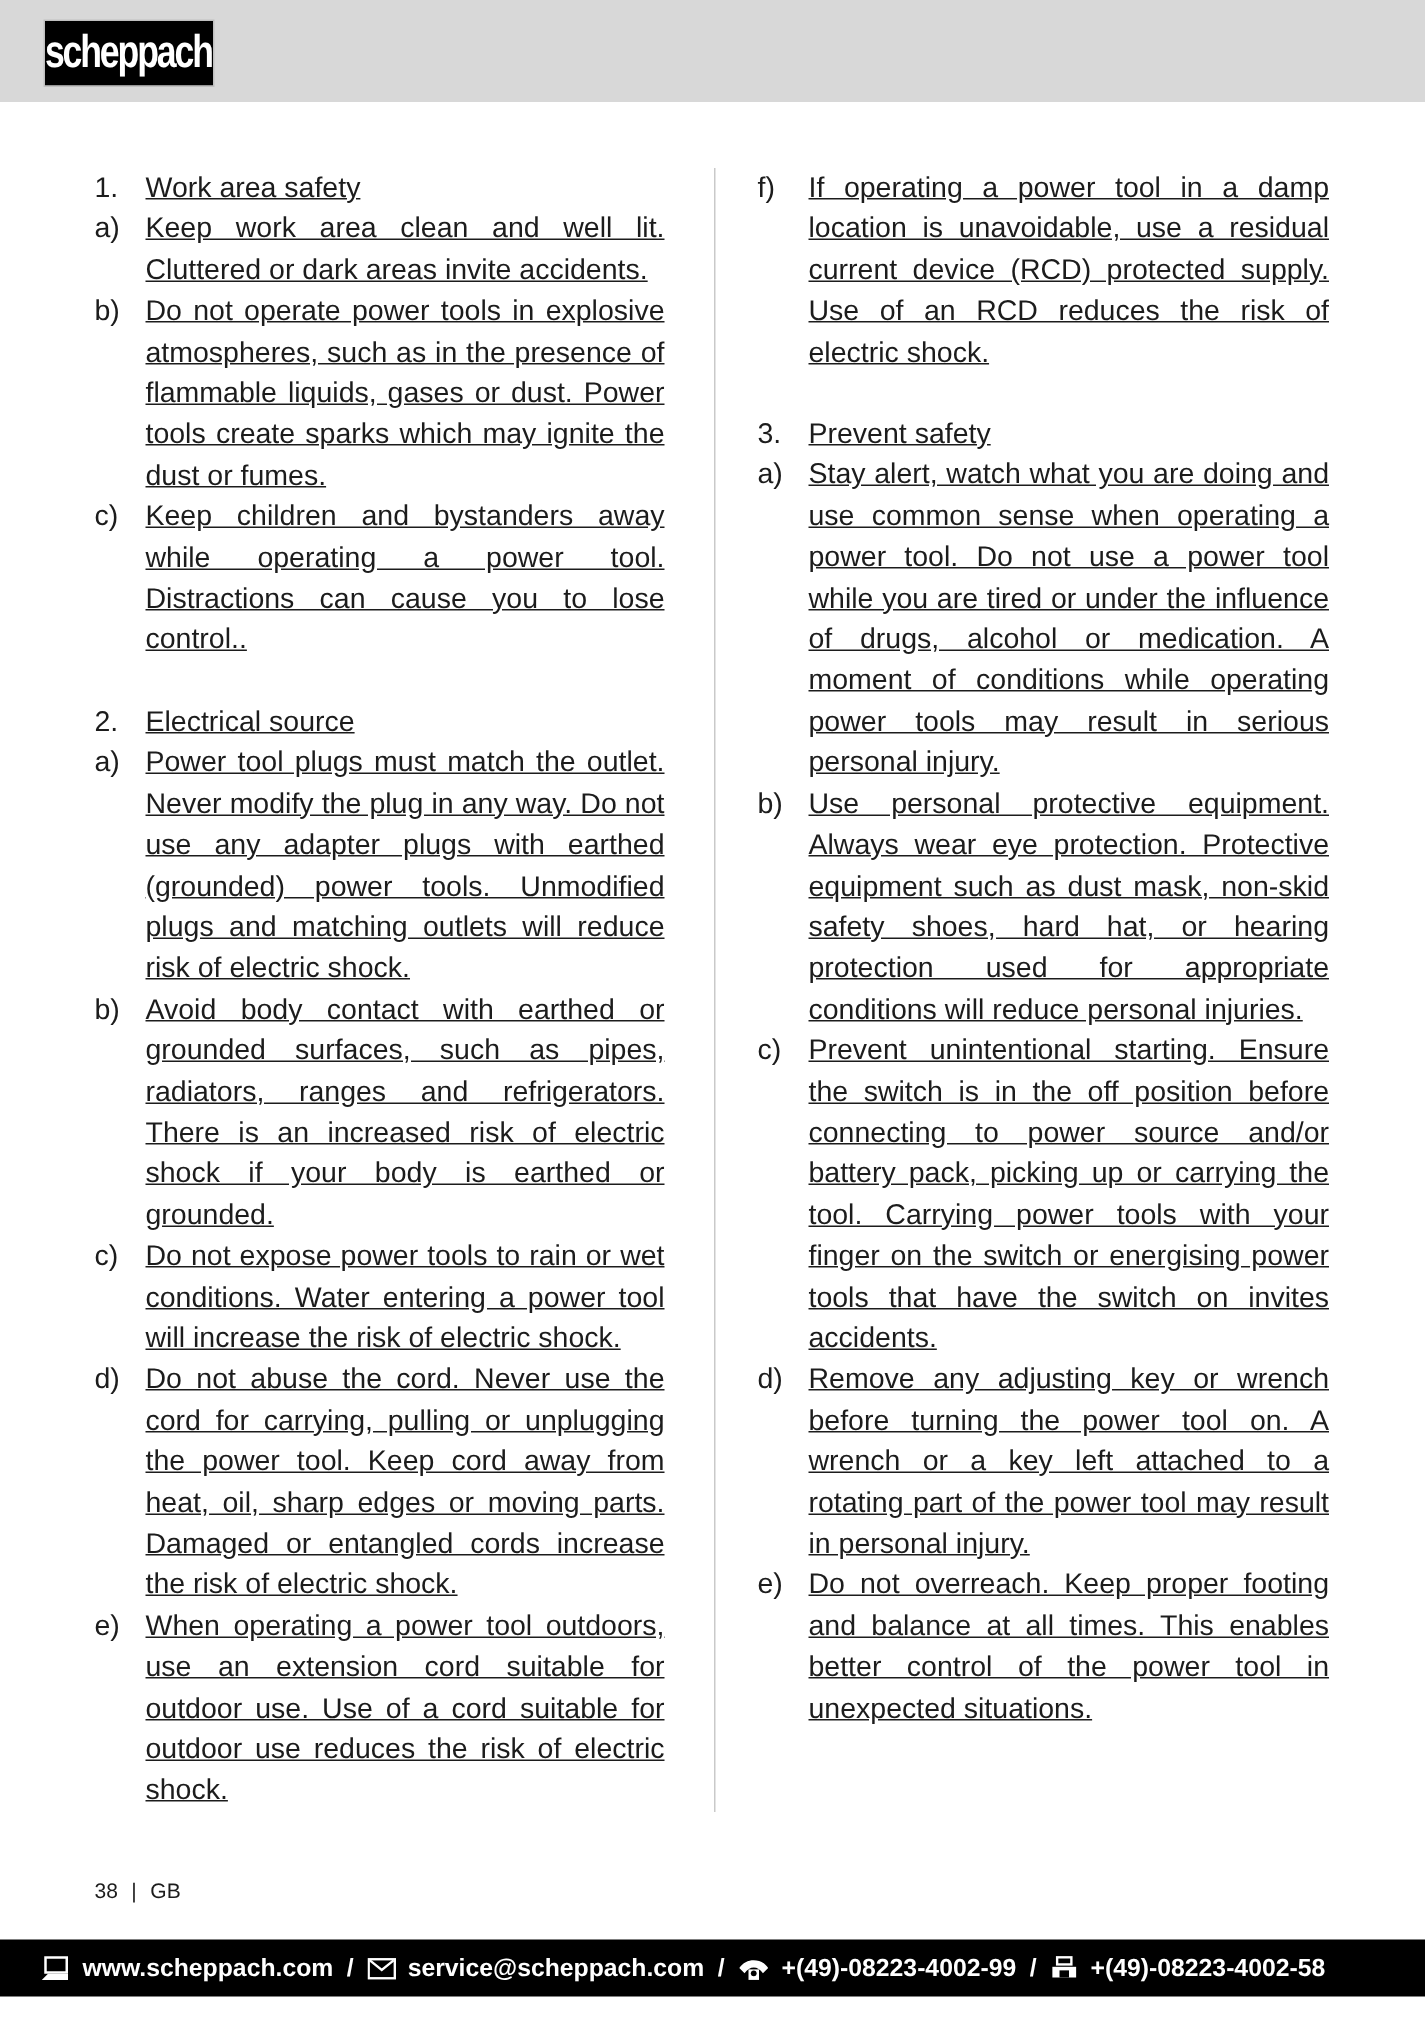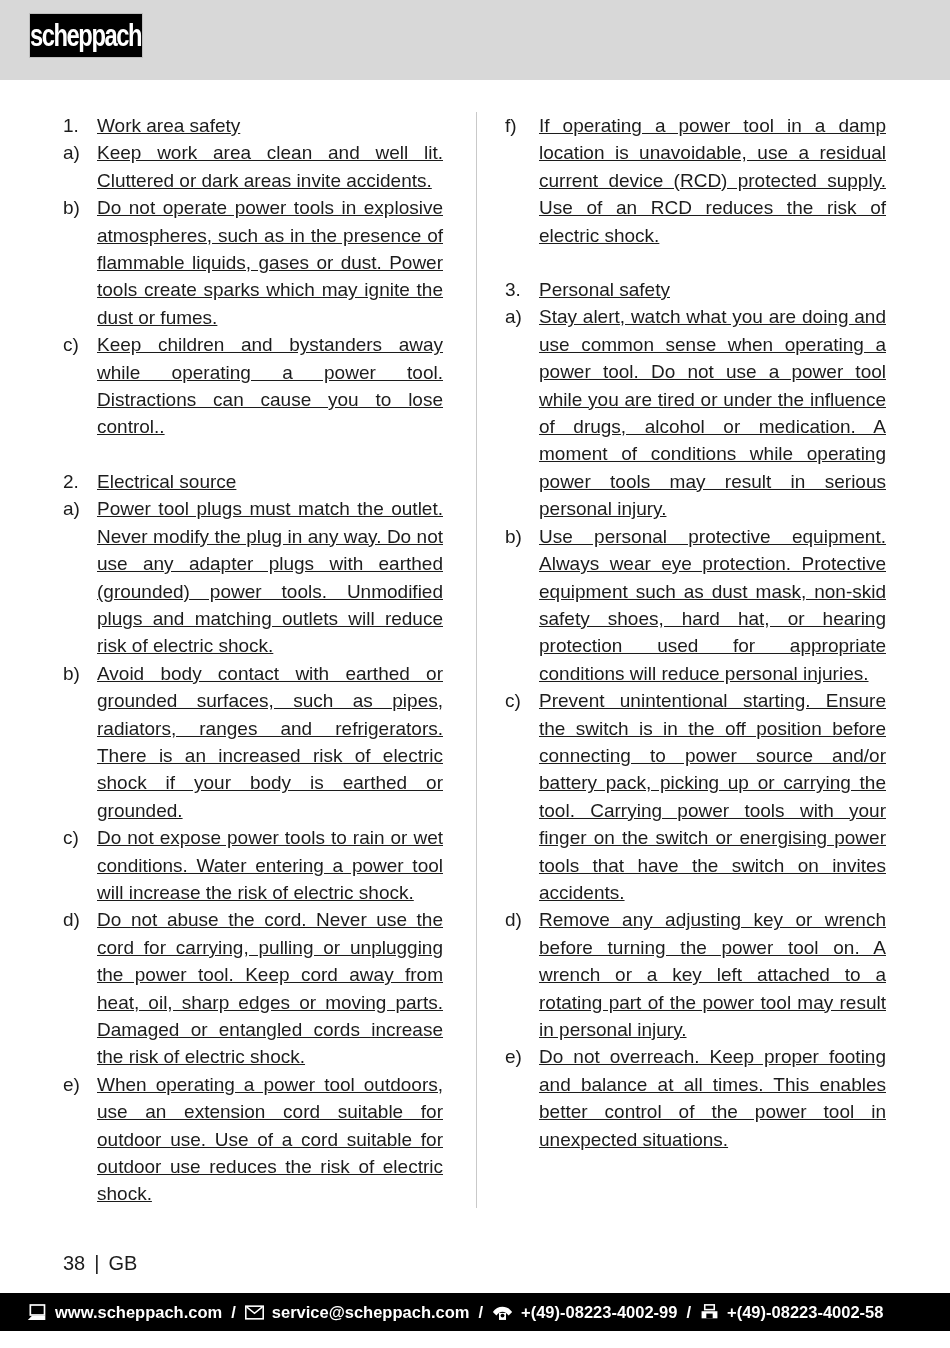--- a/index.html
+++ b/index.html
@@ -7,21 +7,21 @@
   body {
     font-family:"Liberation Sans", sans-serif;
     background:#ffffff;
     color:#1c1c1c;
     position:relative;
     overflow:hidden;
   }
 
   
   .header-bar {
-    position:absolute; top:0; left:0; width:950px; height:80px;
+    position:absolute; top:0; left:0; width:950px; height:68px;
     background:#d8d8d8;
     padding-left:36px;
   }
   .logo {
     position:absolute; left:30px; top:14px; width:112px; height:43px;
     background:#000; display:flex; align-items:center; justify-content:center;
     outline:1px solid #bfbfbf;
   }
   .logo-text {
     color:#fff; font-weight:bold; font-size:25px; letter-spacing:-1.5px;
@@ -43,21 +43,21 @@
   .col-left > .section:first-child,
   .col-right > .section:first-child { margin-top:0; }
   .row { display:flex; font-size:19px; line-height:27.4px; }
   .lbl { flex:0 0 34px; }
   .txt { flex:1 1 auto; text-align:justify; hyphens:auto;text-decoration:underline; -webkit-hyphens:auto; }
   .row.heading .txt { text-align:left; }
 
   
   .page-footer {
     position:absolute; left:63px; top:1252px;
-    font-size:20px; display:flex; align-items:baseline;
+    font-size:14px; display:flex; align-items:baseline;
   }
   .page-footer .sep { margin:0 9px; }
 
   
   .contact-bar {
     position:absolute; left:0; top:1293px; width:950px; height:38px;
     background:#000; color:#fff;
     display:flex; align-items:center; padding-left:27px;
     font-weight:bold; font-size:16.5px; white-space:nowrap;
   }
@@ -125,21 +125,21 @@
   <div class="col-right" id="col-right">
       <div class="section">
         <div class="row">
           <span class="lbl">f)</span>
           <span class="txt">If operating a power tool in a damp location is unavoidable, use a residual current device (RCD) protected supply. Use of an RCD reduces the risk of electric shock.</span>
         </div>
       </div>
       <div class="section">
         <div class="row heading">
           <span class="lbl">3.</span>
-          <span class="txt">Personal safety</span>
+          <span class="txt">Prevent safety</span>
         </div>
         <div class="row">
           <span class="lbl">a)</span>
           <span class="txt">Stay alert, watch what you are doing and use common sense when operating a power tool. Do not use a power tool while you are tired or under the influence of drugs, alcohol or medication. A moment of conditions while operating power tools may result in serious personal injury.</span>
         </div>
         <div class="row">
           <span class="lbl">b)</span>
           <span class="txt">Use personal protective equipment. Always wear eye protection. Protective equipment such as dust mask, non-skid safety shoes, hard hat, or hearing protection used for appropriate conditions will reduce personal injuries.</span>
         </div>
         <div class="row">

